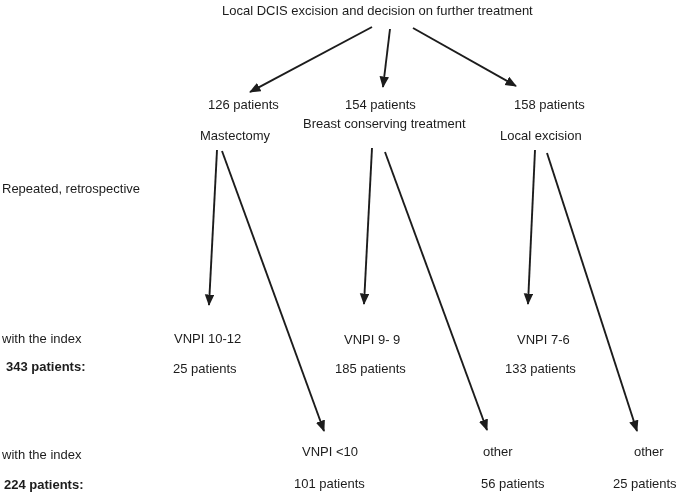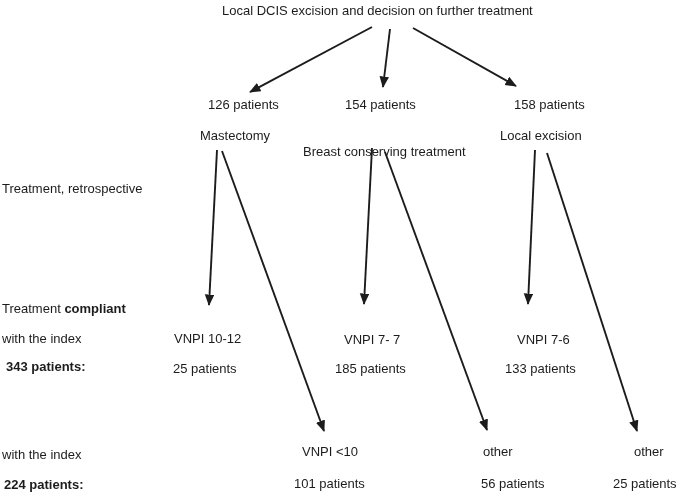--- a/index.html
+++ b/index.html
@@ -43,32 +43,31 @@
     <line x1="547" y1="153" x2="637" y2="431" marker-end="url(#ah)"></line>
   </svg>
 
   <div class="t" style="left:222px;top:3px">Local DCIS excision and decision on further treatment</div>
 
   <div class="t" style="left:208px;top:97px">126 patients</div>
   <div class="t" style="left:345px;top:97px">154 patients</div>
   <div class="t" style="left:514px;top:97px">158 patients</div>
 
   <div class="t" style="left:200px;top:128px">Mastectomy</div>
-  <div class="t" style="left:303px;top:144px">Breast conserving treatment</div>
+  <div class="t" style="left:303px;top:116px">Breast conserving treatment</div>
   <div class="t" style="left:500px;top:128px">Local excision</div>
 
-  <div class="t" style="left:2px;top:181px">Treatment, retrospective</div>
+  <div class="t" style="left:2px;top:181px">Repeated, retrospective</div>
 
-  <div class="t" style="left:2px;top:301px"><span>Treatment </span><span class="b">compliant</span></div>
   <div class="t" style="left:2px;top:331px">with the index</div>
   <div class="t b" style="left:6px;top:359px">343 patients:</div>
 
   <div class="t" style="left:174px;top:331px">VNPI 10-12</div>
   <div class="t" style="left:173px;top:361px">25 patients</div>
-  <div class="t" style="left:344px;top:332px">VNPI 7- 7</div>
+  <div class="t" style="left:344px;top:332px">VNPI 9- 9</div>
   <div class="t" style="left:335px;top:361px">185 patients</div>
   <div class="t" style="left:517px;top:332px">VNPI 7-6</div>
   <div class="t" style="left:505px;top:361px">133 patients</div>
 
   <div class="t" style="left:2px;top:447px">with the index</div>
   <div class="t b" style="left:4px;top:477px">224 patients:</div>
 
   <div class="t" style="left:302px;top:444px">VNPI &lt;10</div>
   <div class="t" style="left:294px;top:476px">101 patients</div>
   <div class="t" style="left:483px;top:444px">other</div>

